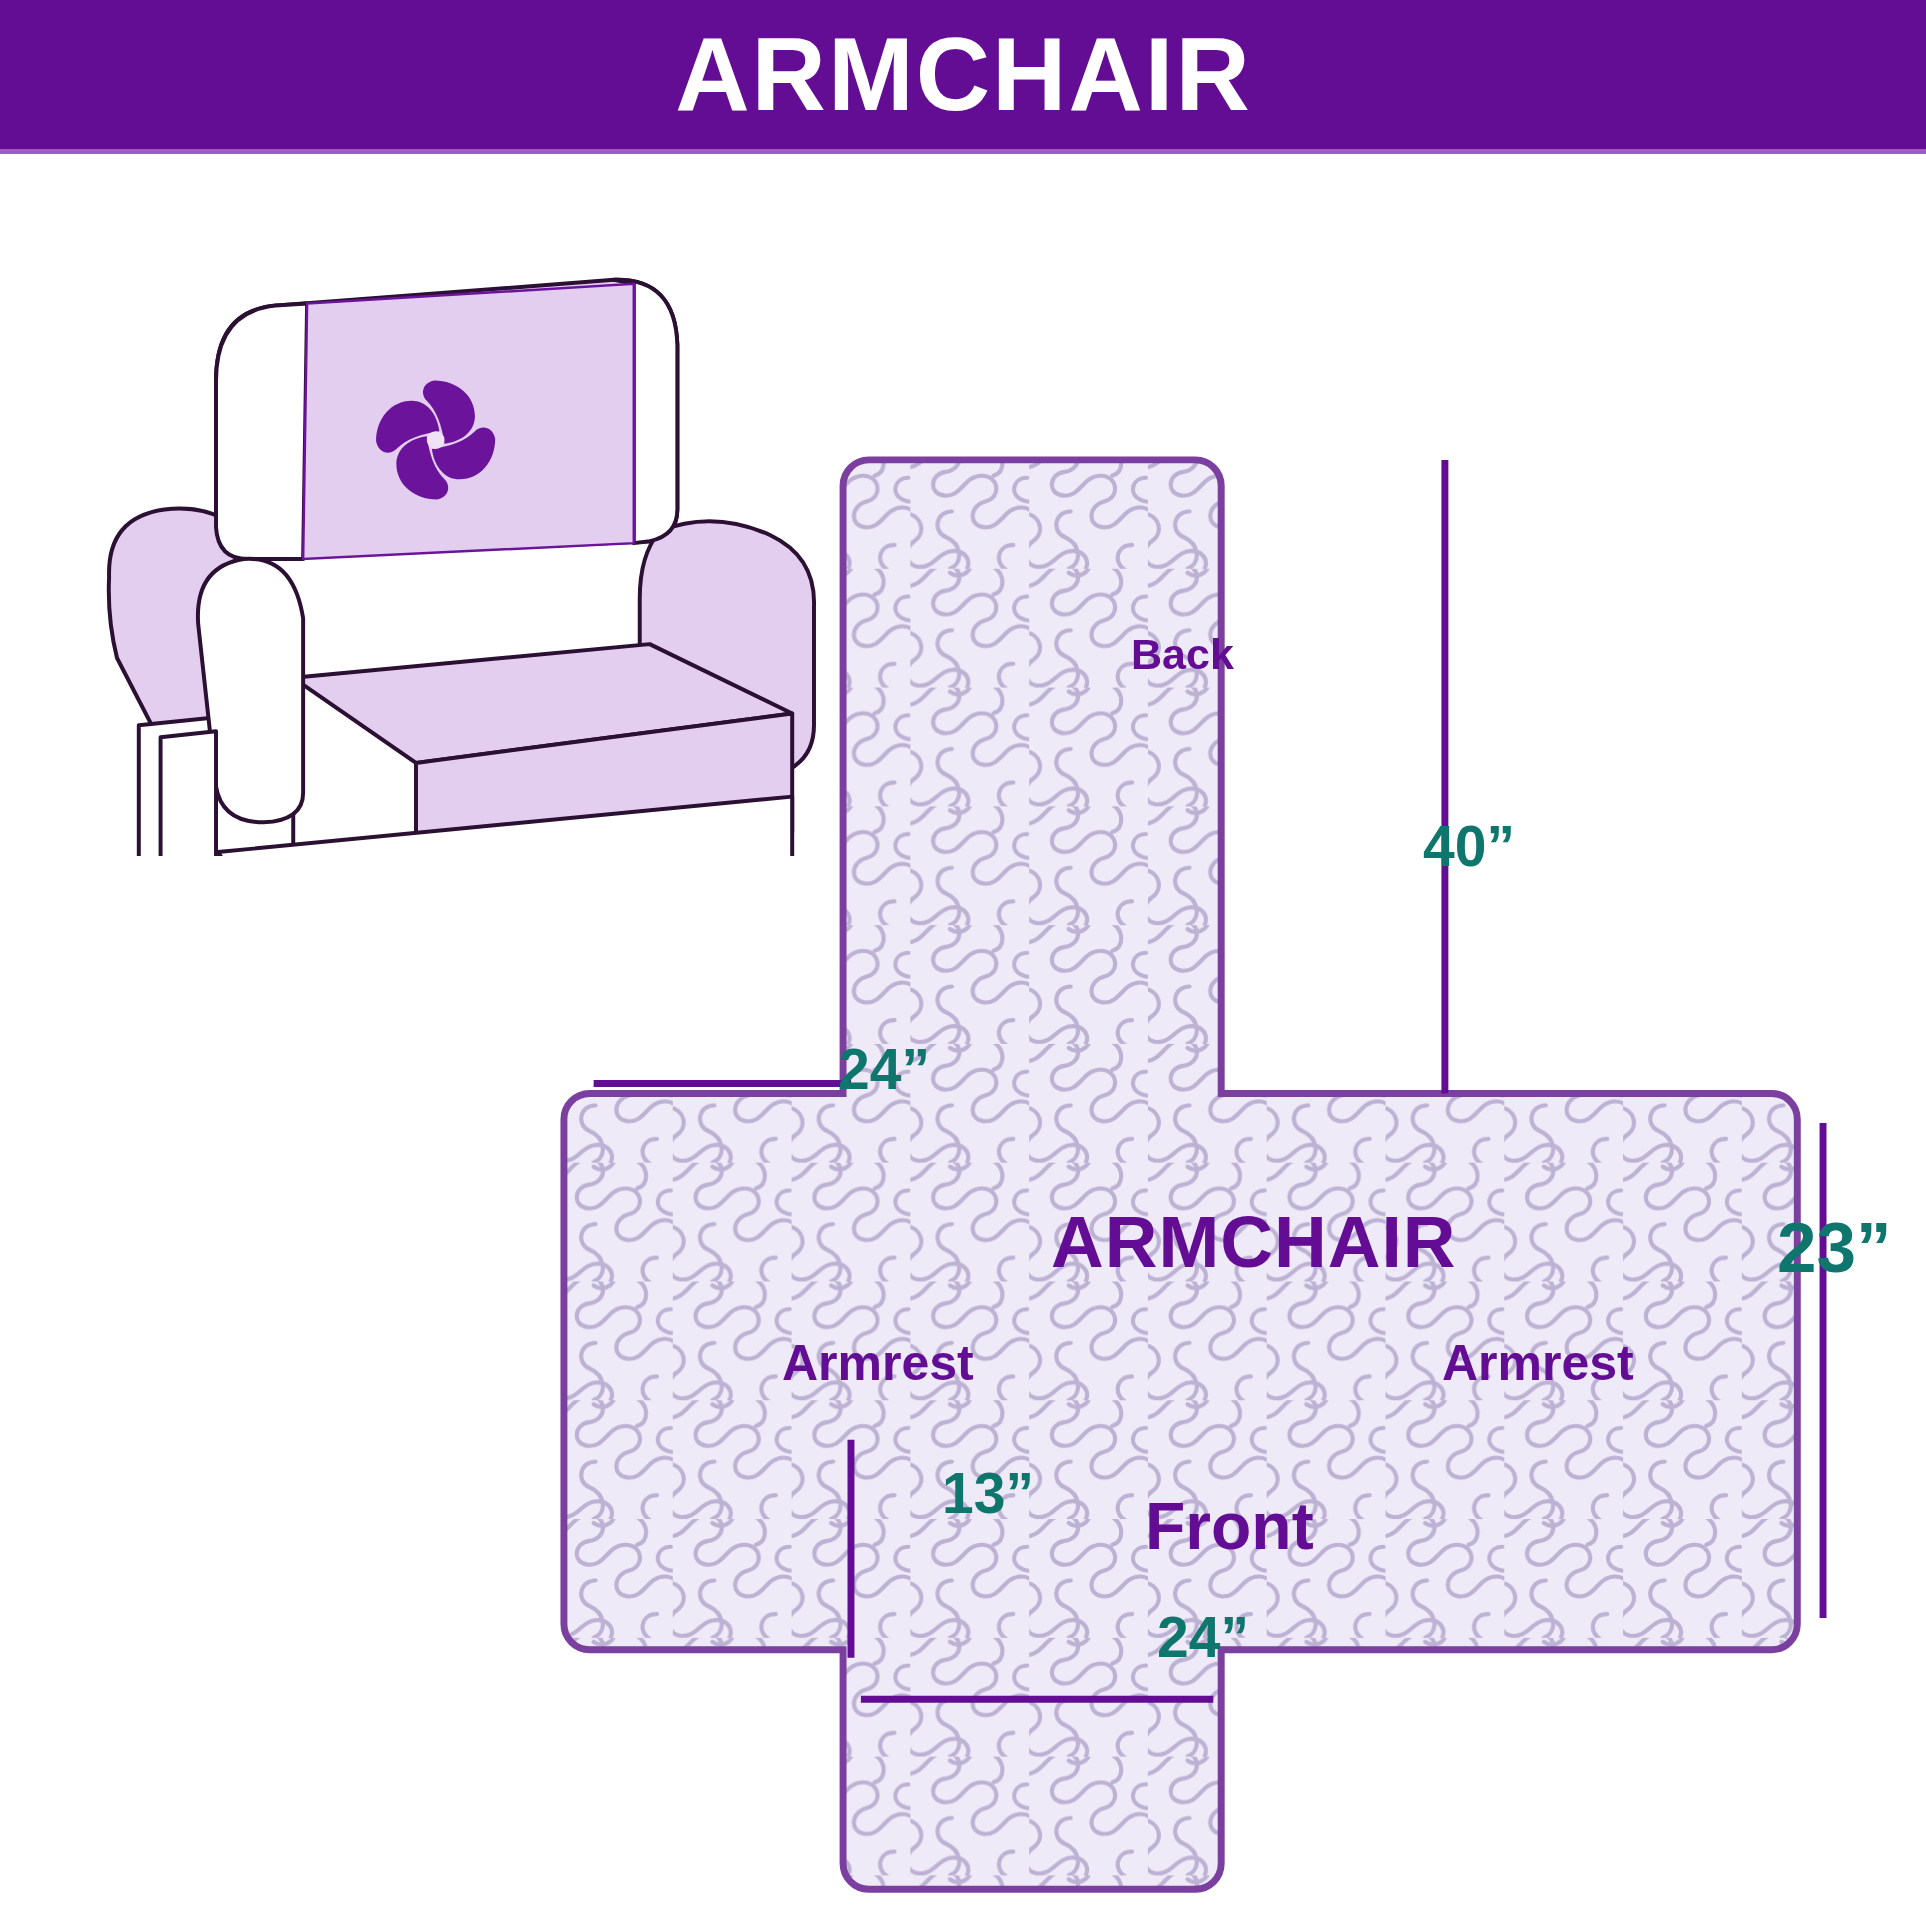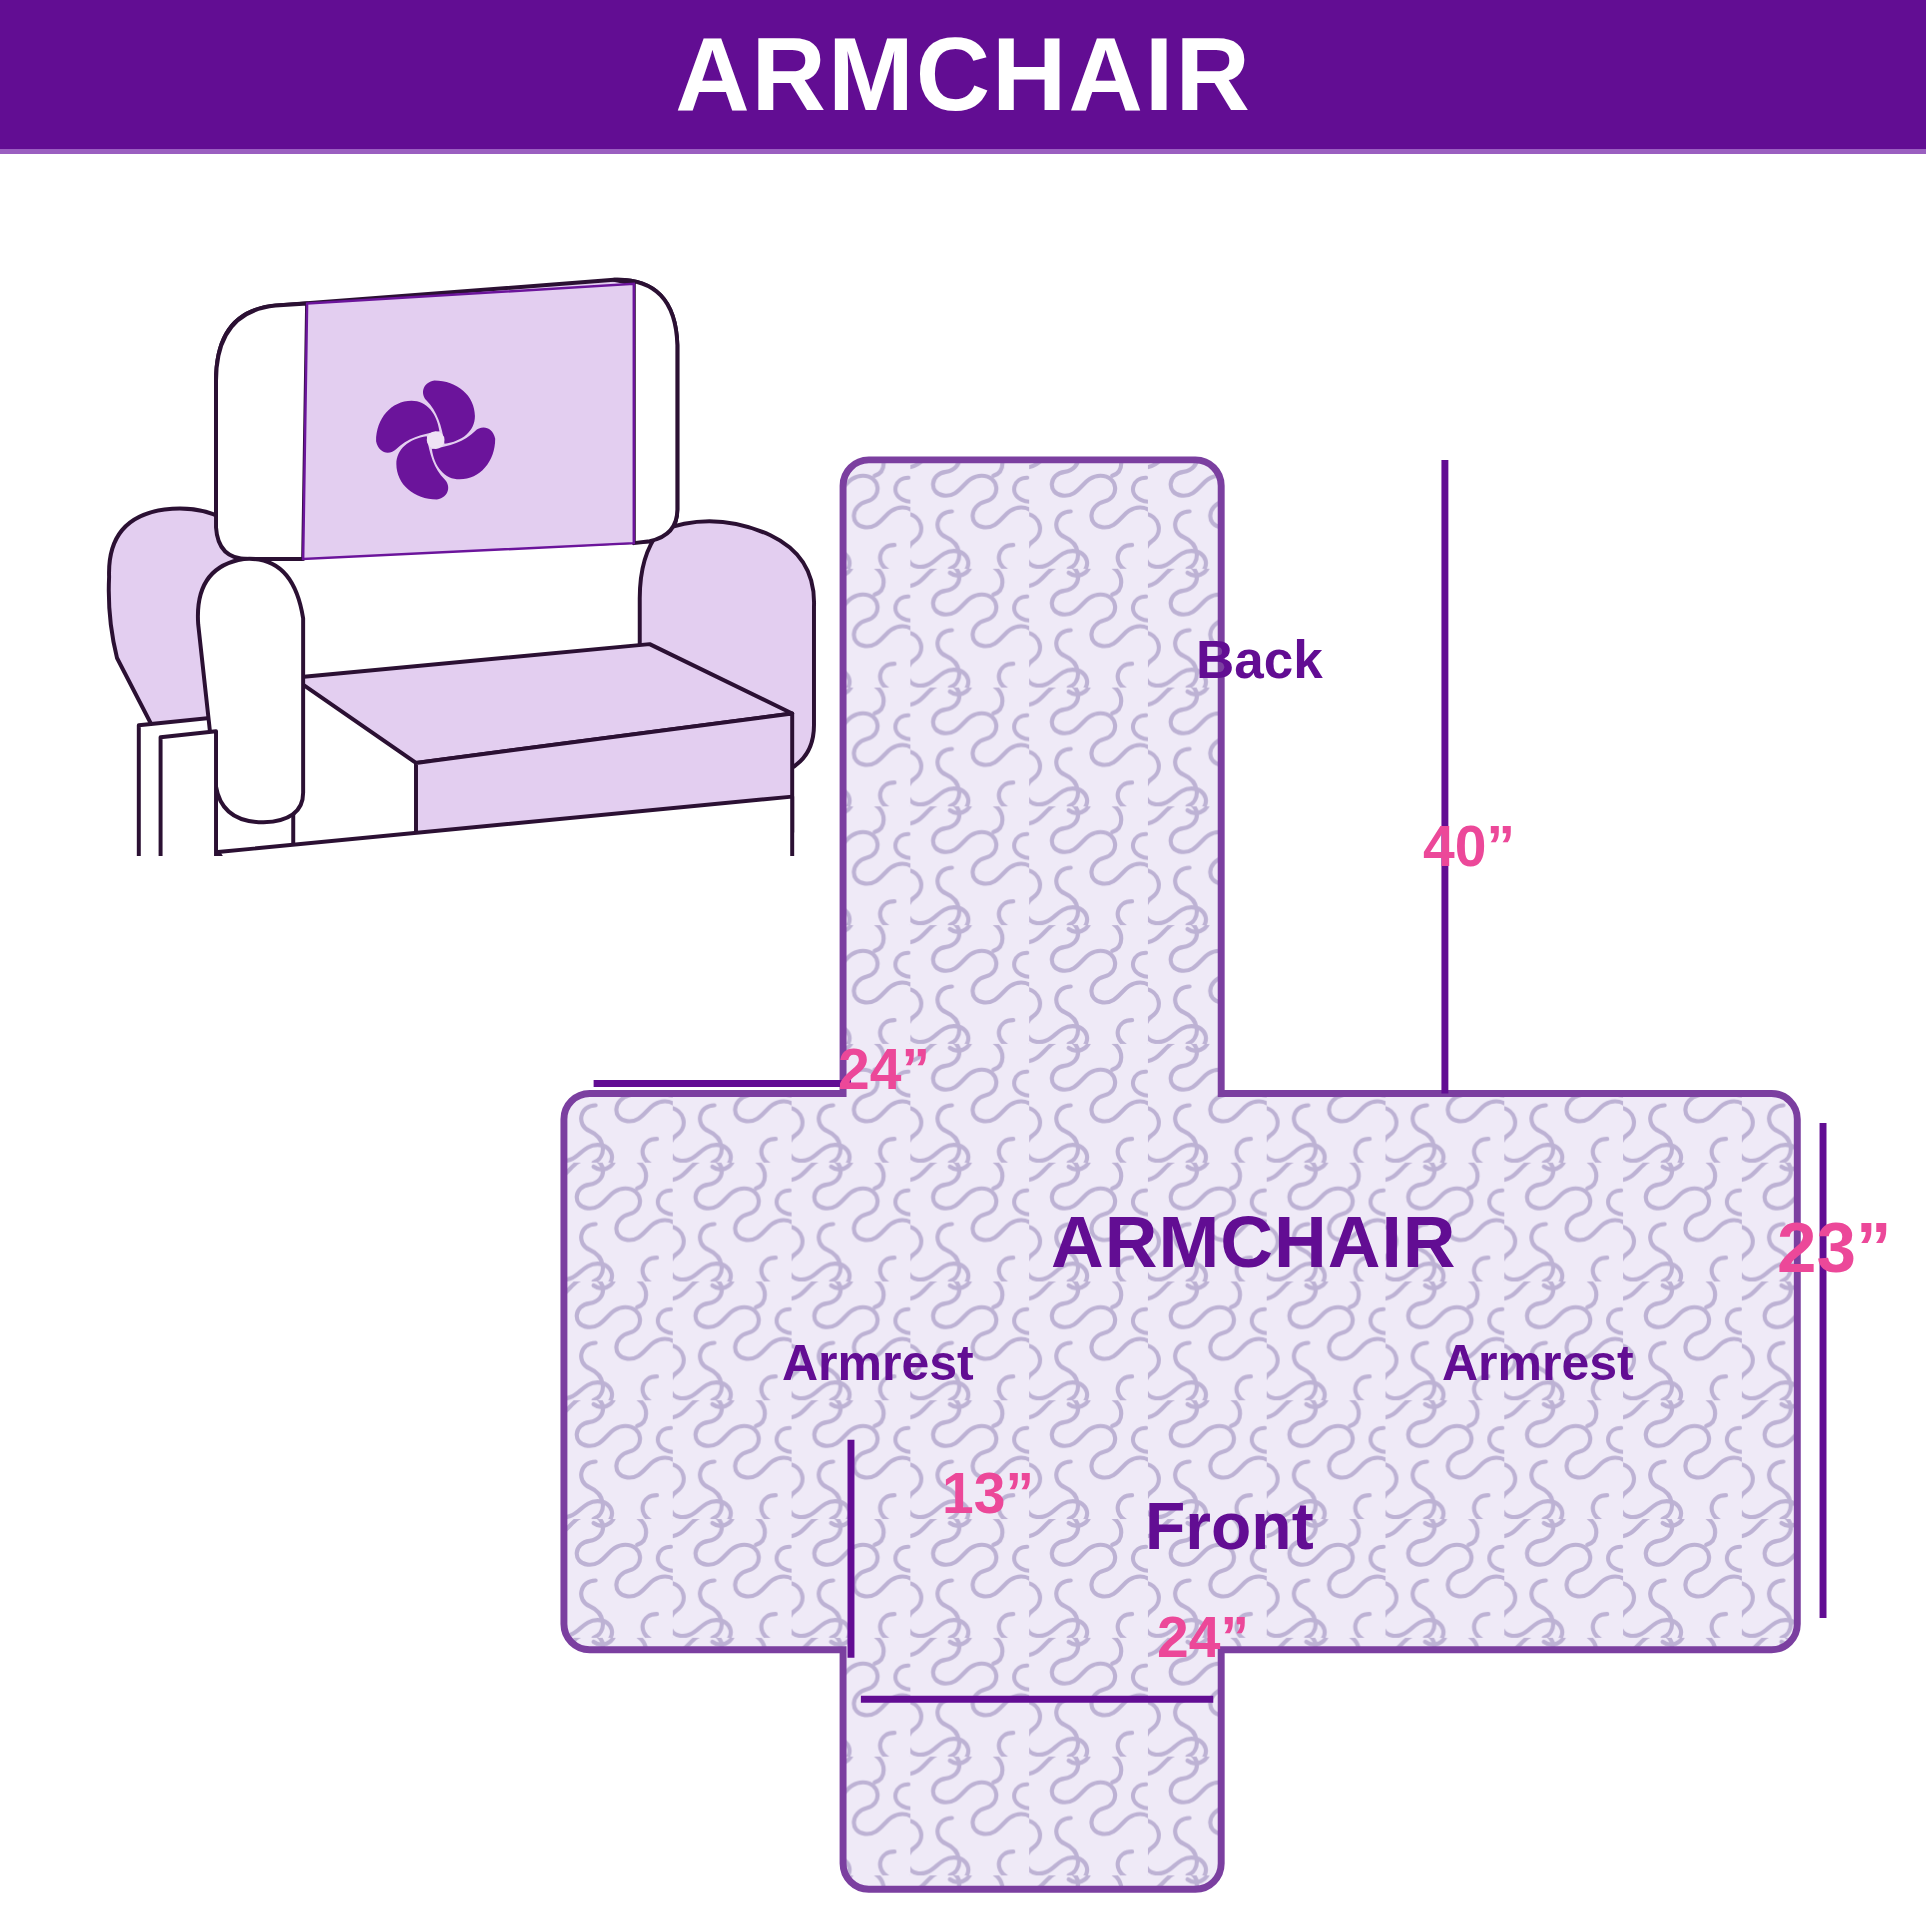--- a/index.html
+++ b/index.html
@@ -39,35 +39,35 @@
   #armchair-illustration svg{display:block;width:733px;height:594px;}
 
   
   #cross-diagram{
     position:absolute;left:554px;top:297px;width:1372px;height:1465px;
   }
   #cross-diagram svg{display:block;width:1372px;height:1465px;}
 
   .dim-label{
     position:absolute;
-    color:#ec4899;
+    color:#0f766e;
     font-weight:bold;
     font-family:"Liberation Sans", sans-serif;
     white-space:nowrap;
     line-height:1;
   }
   .panel-label{
     position:absolute;
     color:#620D93;
     font-weight:bold;
     font-family:"Liberation Sans", sans-serif;
     white-space:nowrap;
     line-height:1;
   }
-  #label-back{font-size:53px;left:1196px;top:480px;}
+  #label-back{font-size:43px;left:1131px;top:480px;}
   #label-center{font-size:73px;left:1051px;top:1052px;letter-spacing:1px;}
   #label-armrest-left{font-size:50px;left:782px;top:1185px;}
   #label-armrest-right{font-size:50px;left:1442px;top:1185px;}
   #label-front{font-size:66px;left:1145px;top:1340px;}
 
   #dim-40{font-size:57px;left:1423px;top:665px;}
   #dim-24-top{font-size:57px;left:838px;top:888px;}
   #dim-23{font-size:71px;left:1777px;top:1059px;}
   #dim-13{font-size:57px;left:942px;top:1312px;}
   #dim-24-bottom{font-size:57px;left:1157px;top:1456px;}

